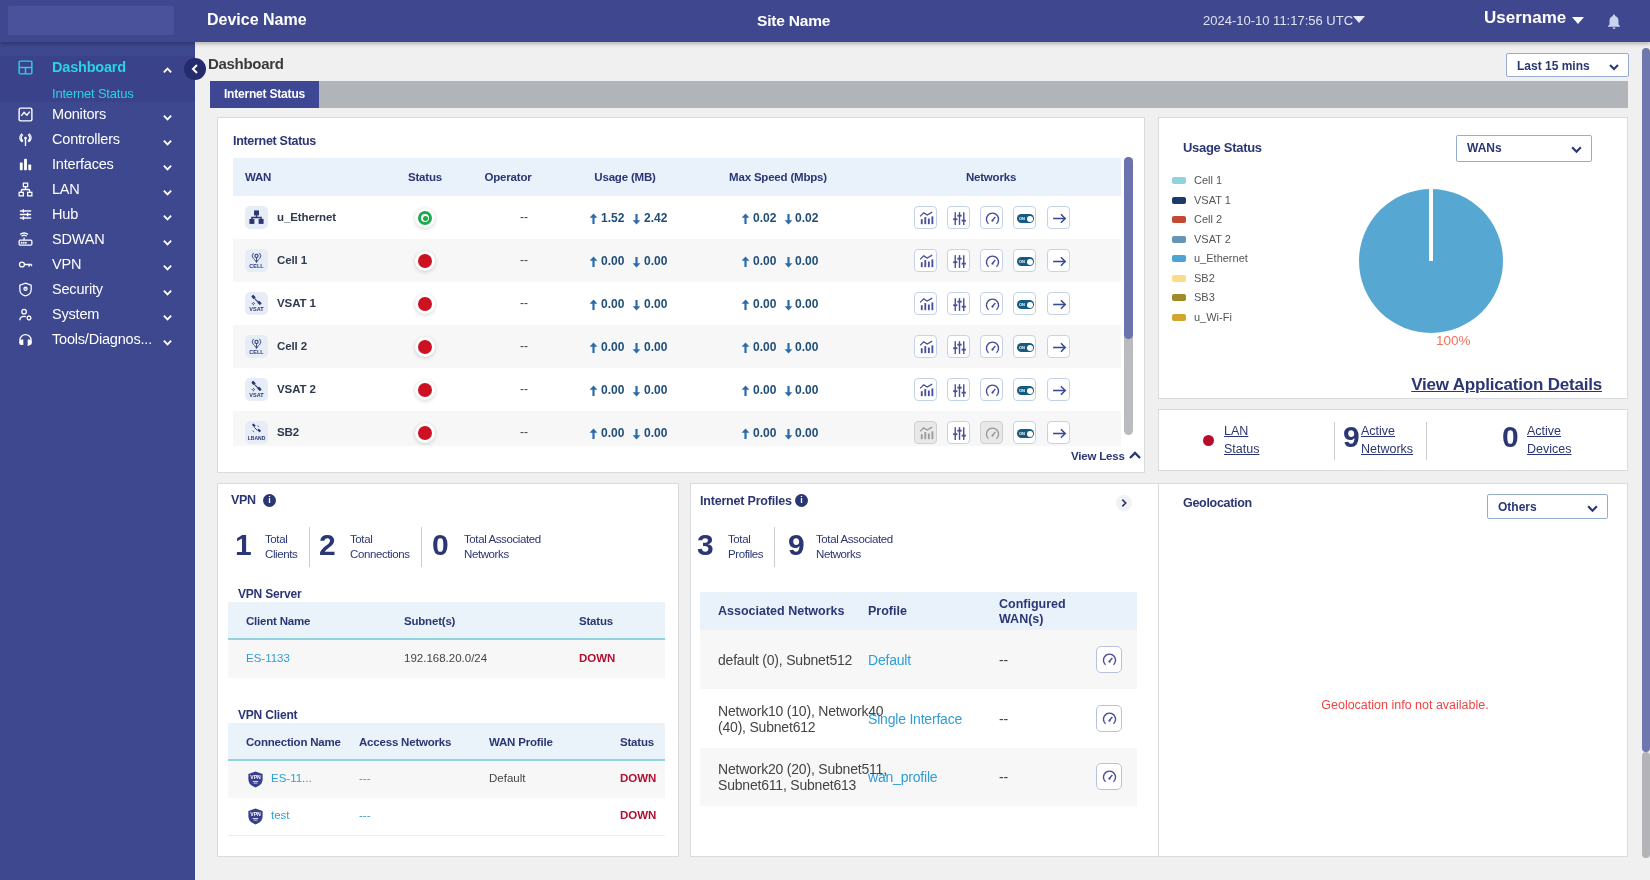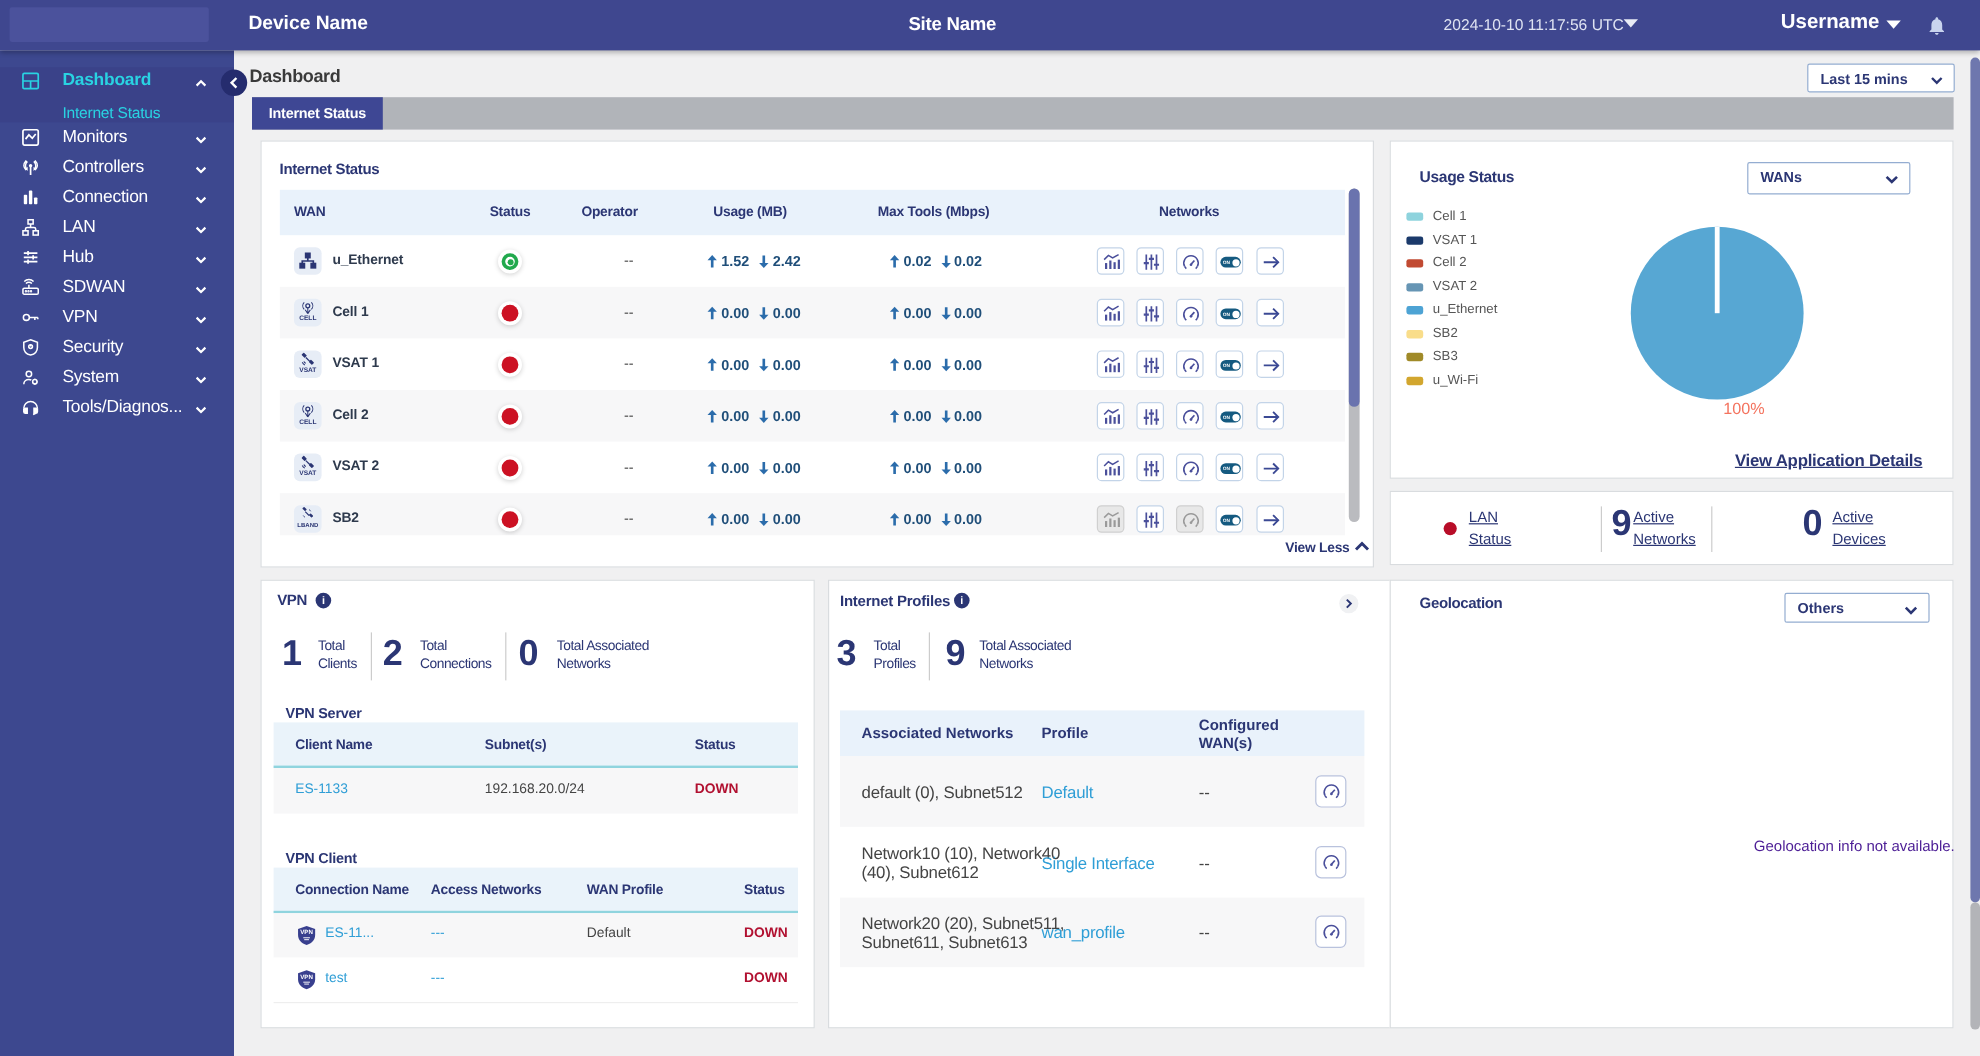--- a/index.html
+++ b/index.html
@@ -65,21 +65,21 @@
 #viewless { position:absolute; left:853px; top:332px; white-space:nowrap; font-size:11.5px; letter-spacing:-0.2px; font-weight:bold; color:#2b3674; }
 #isscroll { position:absolute; left:906px; top:39px; width:9px; height:278px; border-radius:5px; background:#babbbf; }
 #isscroll .th { position:absolute; left:0; top:0; width:9px; height:182px; border-radius:5px; background:#6a73ae; }
 
 .legend { position:absolute; left:13px; height:14px; }
 .legend .sw { position:absolute; left:0; top:3px; width:14px; height:7px; border-radius:2px; }
 .legend .lt { position:absolute; left:22px; top:0; font-size:11px; color:#555; white-space:nowrap; }
 #pie { position:absolute; left:200px; top:71px; width:144px; height:144px; border-radius:50%; background:#57a7d3; }
 #pie::after { content:""; position:absolute; left:70px; top:0; width:4px; height:72px; background:#fff; }
 #pielabel { position:absolute; left:277px; top:215px; font-size:13.5px; color:#f4735e; }
-#vad { position:absolute; right:25px; top:257px; font-size:14px; letter-spacing:-0.2px; color:#2b3674; text-decoration:underline; font-weight:bold; white-space:nowrap; }
+#vad { position:absolute; right:25px; top:257px; font-size:17px; letter-spacing:-0.2px; color:#2b3674; text-decoration:underline; font-weight:bold; white-space:nowrap; }
 
 .lanlink { position:absolute; font-size:12.5px; color:#2b3674; text-decoration:underline; line-height:17.5px; }
 .landiv { position:absolute; top:12px; width:1px; height:38px; background:#ccc; }
 .lannum { position:absolute; top:10px; font-size:30px; font-weight:bold; color:#2b3674; }
 
 .vnum { position:absolute; top:44px; font-size:30px; font-weight:bold; color:#2b3674; }
 .vlabel { position:absolute; top:48px; font-size:11.5px; letter-spacing:-0.4px; color:#2b3674; line-height:14.5px; white-space:nowrap; }
 .vdiv { position:absolute; top:43px; width:1px; height:40px; background:#ccc; }
 .infoi { position:absolute; width:13px; height:13px; border-radius:50%; background:#2b3674; color:#fff; font-size:9px; font-weight:bold; text-align:center; line-height:13px; }
 .seclabel { position:absolute; font-size:12px; letter-spacing:-0.2px; font-weight:bold; color:#2b3674; }
@@ -93,21 +93,21 @@
 .vtrow .down { color:#b11030; font-weight:bold; }
 .grayrow { background:#f7f7f8; }
 .whiterow { background:#fff; border-bottom:1px solid #eee; }
 .shield { position:absolute; }
 .gbtn { position:absolute; width:26px; height:27px; border:1px solid #b9c2dd; border-radius:5px; background:#fff; }
 .gbtn svg { position:absolute; left:4px; top:4px; }
 .circlebtn { position:absolute; width:16px; height:16px; border-radius:50%; background:#f0f1f3; }
 .ipthead { position:absolute; left:0; top:0; width:100%; height:38px; background:#e9f2fb; }
 .ipthead span { position:absolute; font-size:12.5px; font-weight:bold; color:#2b3674; line-height:15px; }
 
-#geonotice { position:absolute; left:0; top:214px; width:470px; text-align:right; font-size:12.5px; color:#4c1d95; }
+#geonotice { position:absolute; left:11px; top:214px; width:470px; text-align:center; font-size:12.5px; color:#ef4444; }
 
 #pgsb-thumb { position:absolute; left:1642px; top:48px; width:8px; height:704px; background:#6e77ae; border-radius:4px; z-index:50; }
 #pgsb-track { position:absolute; left:1642px; top:752px; width:8px; height:106px; background:#b3b4b8; border-radius:4px; z-index:50; }
 </style>
 </head>
 <body>
 
 <div id="topbar">
   <div id="logo"></div>
   <div id="devname">Device Name</div>
@@ -157,21 +157,21 @@
       <span class="ch"><svg class="chev" viewBox="0 0 12 12">
           <polyline points="2,4 6,8 10,4"></polyline>
         </svg></span>
     </div>
   <div class="mi" style="top:110px;">
       <span class="ic"><svg width="17" height="17" viewBox="0 0 24 24" fill="#fff">
           <rect x="4" y="9" width="4" height="11" rx="1"></rect>
           <rect x="10" y="4" width="4" height="16" rx="1"></rect>
           <rect x="16" y="12" width="4" height="8" rx="1"></rect>
         </svg></span>
-      <span class="tx">Connection</span>
+      <span class="tx">Interfaces</span>
       <span class="ch"><svg class="chev" viewBox="0 0 12 12">
           <polyline points="2,4 6,8 10,4"></polyline>
         </svg></span>
     </div>
   <div class="mi" style="top:135px;">
       <span class="ic"><svg width="17" height="17" viewBox="0 0 24 24" fill="none" stroke="#fff" stroke-width="1.8">
           <rect x="9" y="3" width="6" height="5"></rect>
           <rect x="3" y="16" width="6" height="5"></rect>
           <rect x="15" y="16" width="6" height="5"></rect>
           <path d="M12 8v4M6 16v-2a2 2 0 0 1 2-2h8a2 2 0 0 1 2 2v2"></path>
@@ -274,21 +274,21 @@
   </div>
 
 <div id="card-is" class="card">
   <div class="ctitle" style="left:15px; top:16px;">Internet Status</div>
   <div id="istable">
       <div class="ishead">
         <span style="left:12px;">WAN</span>
         <span style="left:192px;transform:translateX(-50%);">Status</span>
         <span style="left:275px;transform:translateX(-50%);">Operator</span>
         <span style="left:392px;transform:translateX(-50%);">Usage (MB)</span>
-        <span style="left:545px;transform:translateX(-50%);">Max Tools (Mbps)</span>
+        <span style="left:545px;transform:translateX(-50%);">Max Speed (Mbps)</span>
         <span style="left:758px;transform:translateX(-50%);">Networks</span>
       </div>
       <div class="isrow" style="top:38px;">
         <span class="wicon">
           <svg width="17" height="17" viewBox="0 0 24 24" fill="none" stroke="#2b3674" stroke-width="2" style="position:absolute;left:3px;top:3px;">
             <rect x="9.5" y="3" width="5" height="5" fill="#2b3674"></rect>
             <rect x="3" y="15" width="5" height="5" fill="#2b3674"></rect>
             <rect x="16" y="15" width="5" height="5" fill="#2b3674"></rect>
             <path d="M12 8v4M5.5 15v-3h13v3"></path>
           </svg>

